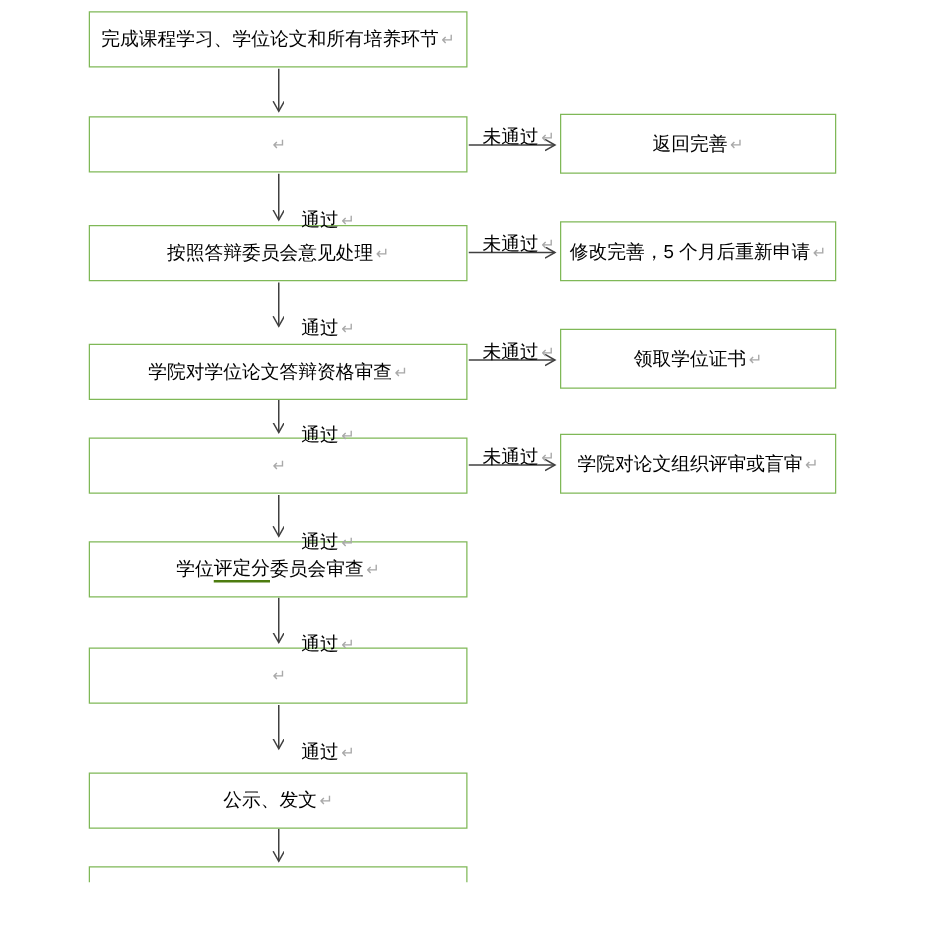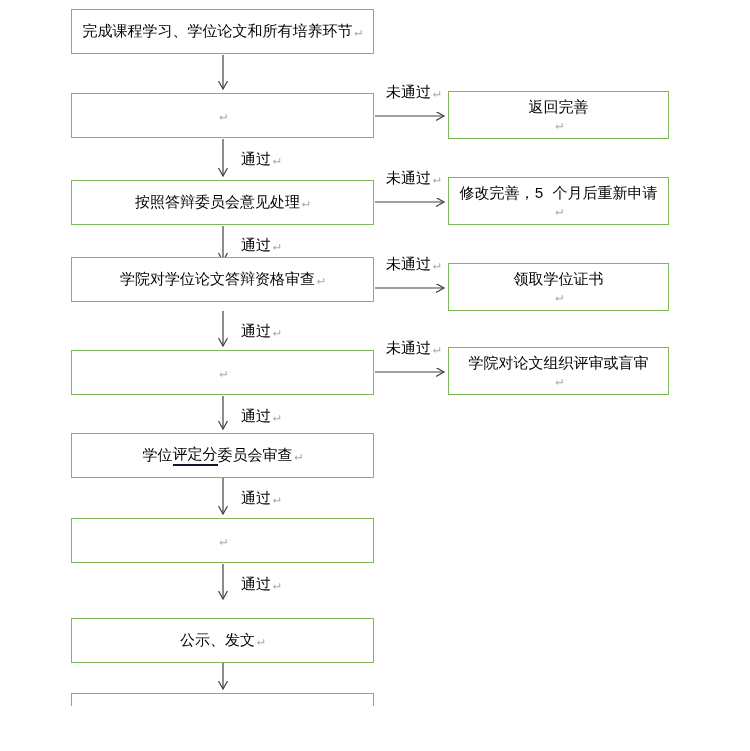--- a/index.html
+++ b/index.html
@@ -1,50 +1,51 @@
 <!DOCTYPE html>
 <html><head>
 <meta charset="utf-8">
 <style>
   html,body{margin:0;padding:0;background:#ffffff;}
   #canvas{
     position:relative;
     width:750px;height:706px;
     background:#ffffff;
-    font-family:Liberation Mono, monospace;
+    font-family:Liberation Sans, sans-serif;
     overflow:hidden;
     text-align:center;
   }
   .box{
     position:absolute;
     border:1px solid #7FB857;
     background:#ffffff;
     display:flex;
     align-items:center;
     justify-content:center;
     font-size:15px;
     color:#000000;
     white-space:nowrap;
     box-sizing:border-box;
   }
   .main-box{left:71px;width:303px;height:45px;}
-  .right-box{left:448px;width:221px;height:48px;flex-direction:column;}
+  .right-box{left:448px;width:221px;height:48px;}
   .lbl{
     position:absolute;
     font-size:15px;
     color:#000000;
     white-space:nowrap;
+    margin-top:17px;
   }
   .ret{
     color:#A9A9A9;
     font-size:13px;
     margin-left:2px;
   }
   .u-blue{
-    border-bottom:2px solid #0f172a;
+    border-bottom:2px solid #4d7c0f;
   }
   svg#arrows{position:absolute;left:0;top:0;}
 </style>
 </head>
 <body>
 
 <div id="canvas">
 
   <svg id="arrows" width="750" height="751" viewBox="0 0 750 751">
     <defs>
@@ -70,21 +71,21 @@
       <span>完成课程学习、学位论文和所有培养环节</span>
       <span class="ret">↵</span>
     </div>
   <div class="box main-box" style="top:93px">
       <span class="ret">↵</span>
     </div>
   <div class="box main-box" style="top:180px">
       <span>按照答辩委员会意见处理</span>
       <span class="ret">↵</span>
     </div>
-  <div class="box main-box" style="top:257px">
+  <div class="box main-box" style="top:275px">
       <span>学院对学位论文答辩资格审查</span>
       <span class="ret">↵</span>
     </div>
   <div class="box main-box" style="top:350px">
       <span class="ret">↵</span>
     </div>
   <div class="box main-box" style="top:433px">
       <span>学位</span>
       <span class="u-blue">评定分</span>
       <span>委员会审查</span>

